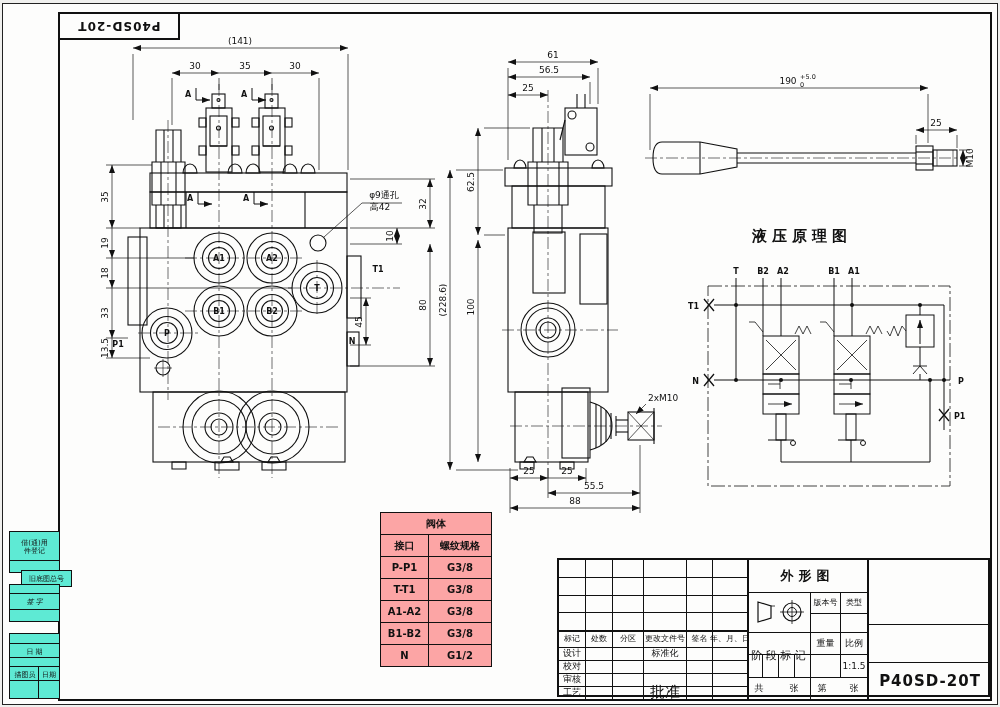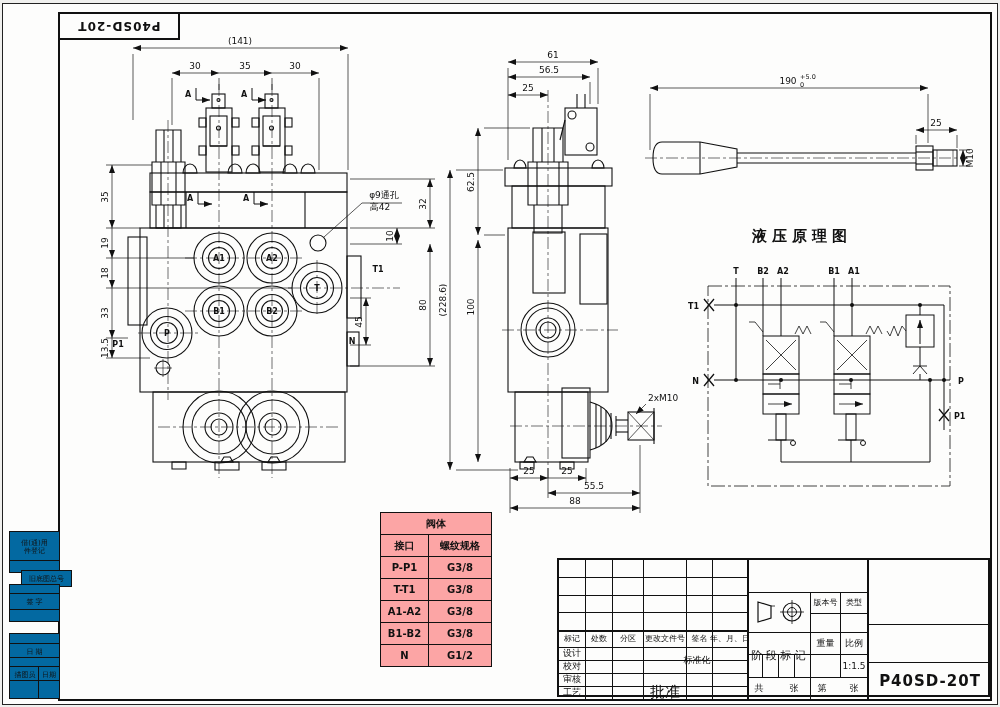--- a/index.html
+++ b/index.html
@@ -9,21 +9,21 @@
     overflow:hidden;
   }
   .sheet{position:absolute;left:2px;top:3px;width:994px;height:700px;background:#fdfdfc;border:1px solid #222;}
   .frame{position:absolute;left:58px;top:12px;width:930px;height:685px;border:2px solid #111;background:#fdfdfc;}
   .stamp{
     position:absolute;left:58px;top:12px;width:118px;height:24px;border:2px solid #111;
     display:flex;align-items:center;justify-content:center;
     font-size:12px;font-weight:bold;transform:rotate(180deg);letter-spacing:1px;background:#fdfdfc;
   }
   
-  .mblock{position:absolute;border:1px solid #111;background:#0369a1;
+  .mblock{position:absolute;border:1px solid #111;background:#5eead4;
     display:flex;align-items:center;justify-content:center;text-align:center;
     font-size:7px;line-height:8px;}
   
   .hl,.vl{position:absolute;background:#111;}
   .cellt{position:absolute;display:flex;align-items:center;justify-content:center;
     font-size:8px;white-space:nowrap;}
   
   .ptable{position:absolute;left:345px;top:512px;border-collapse:collapse;background:#fca5a5;margin-left:35px;}
   .ptable td,.ptable th{border:1px solid #111;font-weight:bold;text-align:center;
     font-size:10px;padding:0;height:21px;}
@@ -42,21 +42,21 @@
 
 <div class="mblock" style="left:9px;top:531px;width:49px;height:30px;">
   <div><span>借(通)用</span><br>
   <span>件登记</span></div>
 </div>
 <div class="mblock" style="left:9px;top:560px;width:49px;height:11px;"></div>
 <div class="mblock" style="left:21px;top:570px;width:49px;height:15px;">旧底图总号</div>
 <div class="mblock" style="left:9px;top:584px;width:49px;height:12px;"></div>
 <div class="mblock" style="left:9px;top:595px;width:49px;height:15px;">二联多路阀</div>
 <div class="mblock" style="left:9px;top:609px;width:49px;height:11px;"></div>
-<div class="mblock" style="left:9px;top:593px;width:49px;height:15px;">签 字</div>
+<div class="mblock" style="left:9px;top:593px;width:49px;height:15px;font-style:italic;">签 字</div>
 <div class="mblock" style="left:9px;top:633px;width:49px;height:11px;"></div>
 <div class="mblock" style="left:9px;top:643px;width:49px;height:15px;">日 期</div>
 <div class="mblock" style="left:9px;top:657px;width:49px;height:10px;"></div>
 <div class="mblock" style="left:9px;top:666px;width:30px;height:15px;">描图员</div>
 <div class="mblock" style="left:38px;top:666px;width:20px;height:15px;">日期</div>
 <div class="mblock" style="left:9px;top:680px;width:30px;height:17px;"></div>
 <div class="mblock" style="left:38px;top:680px;width:20px;height:17px;"></div>
 
 <svg width="1000" height="707" viewBox="0 0 1000 707" style="position:absolute;left:0;top:0;">
   <defs>
@@ -549,23 +549,24 @@
   <div class="cellt" style="left:27px;top:70px;width:26px;height:17px;">处数</div>
   <div class="cellt" style="left:54px;top:70px;width:30px;height:17px;">分区</div>
   <div class="cellt" style="left:85px;top:70px;width:42px;height:17px;">更改文件号</div>
   <div class="cellt" style="left:128px;top:70px;width:25px;height:17px;">签名</div>
   <div class="cellt" style="left:154px;top:70px;width:34px;height:17px;">年、月、日</div>
 
   <div class="cellt" style="left:0;top:87px;width:26px;height:13px;font-size:9px;">设计</div>
   <div class="cellt" style="left:0;top:100px;width:26px;height:13px;font-size:9px;">校对</div>
   <div class="cellt" style="left:0;top:113px;width:26px;height:13px;font-size:9px;">审核</div>
   <div class="cellt" style="left:0;top:126px;width:26px;height:13px;font-size:9px;">工艺</div>
-  <div class="cellt" style="left:85px;top:94px;width:42px;height:13px;font-size:9px;margin-left:32px;">标准化</div>
+  <div class="cellt" style="left:85px;top:87px;width:42px;height:13px;font-size:9px;">标准化</div>
   <div class="cellt" style="left:85px;top:126px;width:42px;height:13px;font-size:15px;">批准</div>
 
+  <div class="cellt" style="left:188px;top:0;width:121px;height:32px;font-size:13px;letter-spacing:5px;font-weight:bold;">外形图</div>
   <div class="cellt" style="left:252px;top:32px;width:29px;height:21px;">版本号</div>
   <div class="cellt" style="left:282px;top:32px;width:26px;height:21px;">类型</div>
   <div class="cellt" style="left:188px;top:84px;width:63px;height:22px;font-size:11px;">阶 段 标 记</div>
   <div class="cellt" style="left:252px;top:72px;width:29px;height:22px;font-size:9px;">重量</div>
   <div class="cellt" style="left:282px;top:72px;width:26px;height:22px;font-size:9px;">比例</div>
   <div class="cellt" style="left:282px;top:94px;width:26px;height:23px;font-size:9px;">1:1.5</div>
   <div class="cellt" style="left:193px;top:117px;width:14px;height:22px;font-size:9px;">共</div>
   <div class="cellt" style="left:228px;top:117px;width:14px;height:22px;font-size:9px;">张</div>
   <div class="cellt" style="left:256px;top:117px;width:14px;height:22px;font-size:9px;">第</div>
   <div class="cellt" style="left:288px;top:117px;width:14px;height:22px;font-size:9px;">张</div>

